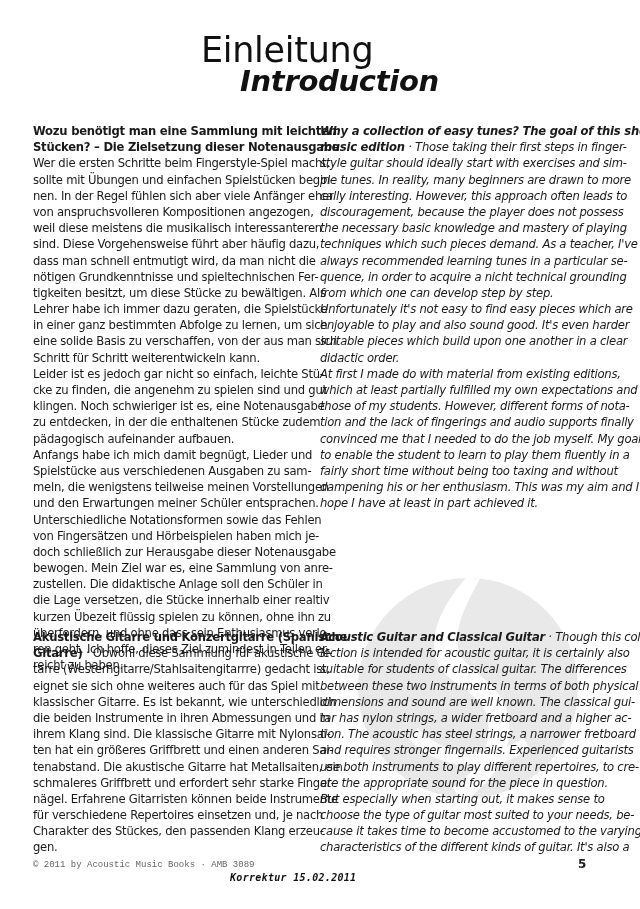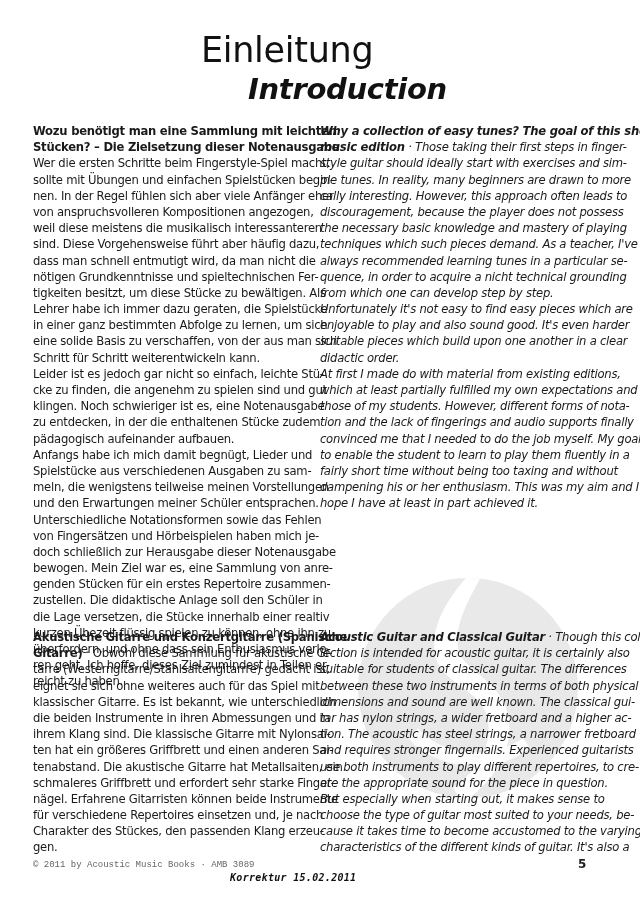--- a/index.html
+++ b/index.html
@@ -1,18 +1,18 @@
 <!DOCTYPE html>
 <html><head>
 <meta charset="utf-8">
 <style>
   html, body { margin:0; padding:0; background:#ffffff; }
   body { width:640px; height:909px; position:relative; overflow:hidden; font-family:"DejaVu Sans", "Liberation Sans", sans-serif; color:#1a1a1a; }
   .title-de { position:absolute; left:201px; top:30px; font-size:35px; font-weight:normal; letter-spacing:-0.3px; margin:0; color:#111; }
-  .title-en { position:absolute; left:240px; top:64px; font-size:29px; font-style:italic; letter-spacing:-0.3px; margin:8px; color:#111; }
+  .title-en { position:absolute; left:240px; top:64px; font-size:29px; font-style:italic; letter-spacing:-0.3px; margin:0; color:#111; }
   .watermark { position:absolute; left:358px; top:578px; width:220px; height:220px; border-radius:50%; background:#e9e9e9; overflow:hidden; }
   .watermark svg { position:absolute; left:0; top:0; }
   .col { position:absolute; font-size:11.6px; line-height:16.2px; }
   .col .ln { display:block; white-space:nowrap; text-align:justify; text-align-last:justify; height:16.2px; overflow:visible; letter-spacing:-0.25px; }
   .col .ln.last { text-align-last:left; }
   .col-left { left:33px; width:273px; }
   .col-right { left:320px; width:267px; font-style:italic; letter-spacing:-0.3px; }
   .b { font-weight:bold; }
   .col-right .b { font-style:italic; }
   .sep { font-weight:normal; }
@@ -55,21 +55,20 @@
   <span class="ln">zu entdecken, in der die enthaltenen Stücke zudem</span>
   <span class="ln last">pädagogisch aufeinander aufbauen.</span>
   <span class="ln">Anfangs habe ich mich damit begnügt, Lieder und</span>
   <span class="ln">Spielstücke aus verschiedenen Ausgaben zu sam-</span>
   <span class="ln">meln, die wenigstens teilweise meinen Vorstellungen</span>
   <span class="ln">und den Erwartungen meiner Schüler entsprachen.</span>
   <span class="ln">Unterschiedliche Notationsformen sowie das Fehlen</span>
   <span class="ln">von Fingersätzen und Hörbeispielen haben mich je-</span>
   <span class="ln">doch schließlich zur Herausgabe dieser Notenausgabe</span>
   <span class="ln">bewogen. Mein Ziel war es, eine Sammlung von anre-</span>
-  <span class="ln">genden Stücken für ein erstes Repertoire zusammen-</span>
   <span class="ln">zustellen. Die didaktische Anlage soll den Schüler in</span>
   <span class="ln">die Lage versetzen, die Stücke innerhalb einer realtiv</span>
   <span class="ln">kurzen Übezeit flüssig spielen zu können, ohne ihn zu</span>
   <span class="ln">überfordern, und ohne dass sein Enthusiasmus verlo-</span>
   <span class="ln">ren geht. Ich hoffe, dieses Ziel zumindest in Teilen er-</span>
   <span class="ln last">reicht zu haben.</span>
 </div>
 
 <div class="col col-left" style="top:629px;">
   <span class="ln b">Akustische Gitarre und Konzertgitarre (Spanische</span>

